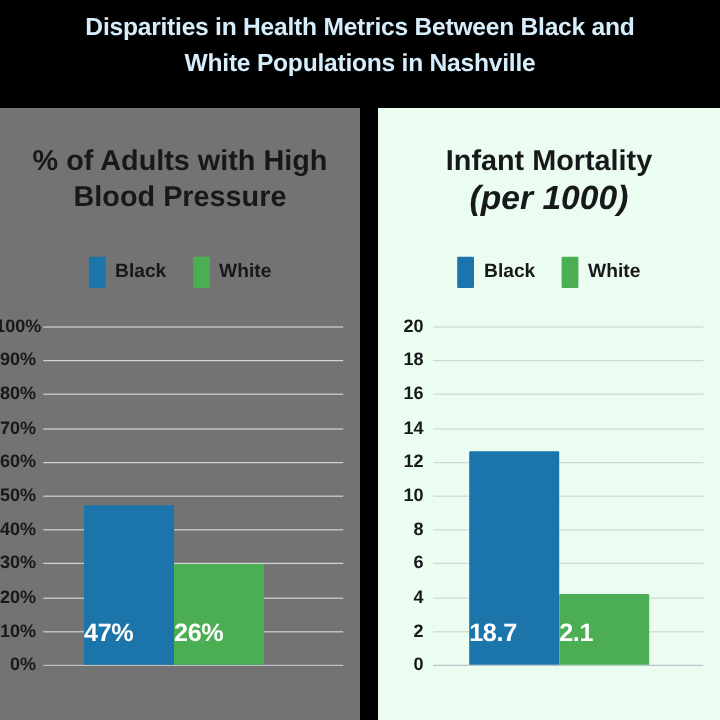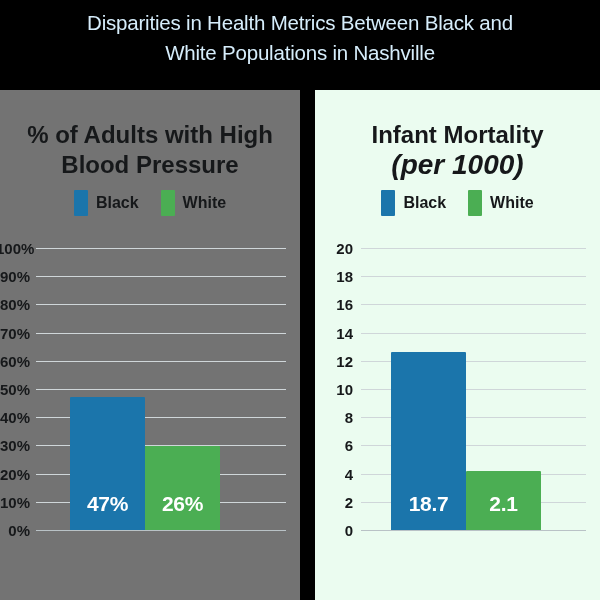--- a/index.html
+++ b/index.html
@@ -32,21 +32,21 @@
     display: flex;
     flex-direction: column;
     align-items: center;
     justify-content: flex-start;
     padding-top: 8px;
     box-sizing: border-box;
   }
   .title-line {
     color: #d6edfb;
     font-size: 20.5px;
-    font-weight: normal;
+    font-weight: bold;
     line-height: 30px;
     letter-spacing: -0.2px;
     text-align: center;
     white-space: nowrap;
   }
 
   
   .panels {
     position: absolute;
     left: 0;
@@ -86,21 +86,21 @@
     font-weight: bold;
     font-size: 28px;
   }
 
   
   .legend {
     display: flex;
     justify-content: center;
     align-items: center;
     gap: 22px;
-    margin-top: 10px;
+    margin-top: 34px;
   }
   .legend-item {
     display: flex;
     align-items: center;
     gap: 8px;
   }
   .legend-swatch {
     width: 14px;
     height: 26px;
     border-radius: 1px;
@@ -152,21 +152,20 @@
   .bar {
     position: absolute;
     bottom: 0;
     border-radius: 1px 1px 0 0;
   }
   .bar-value {
     position: absolute;
     bottom: 14px;
     left: 0;
     right: 0;
-    text-align: center;
     color: #ffffff;
     font-size: 21px;
     font-weight: bold;
     letter-spacing: -0.3px;
   }
 
   
   .panel-left .plot-inner { left: 36px; right: 14px; }
   .panel-left .axis-label { left: -40px; width: 34px; }
   .panel-left .gridline { left: 0; right: 0; }

